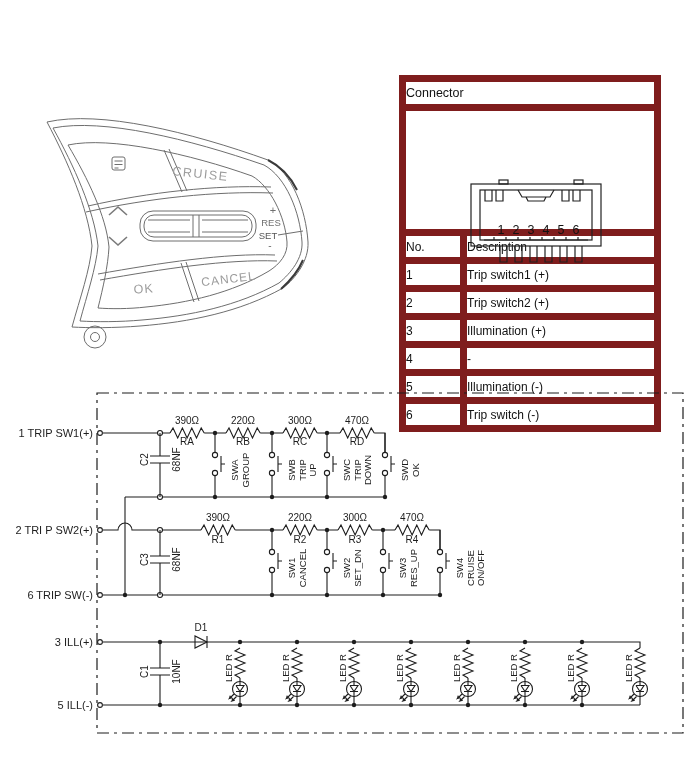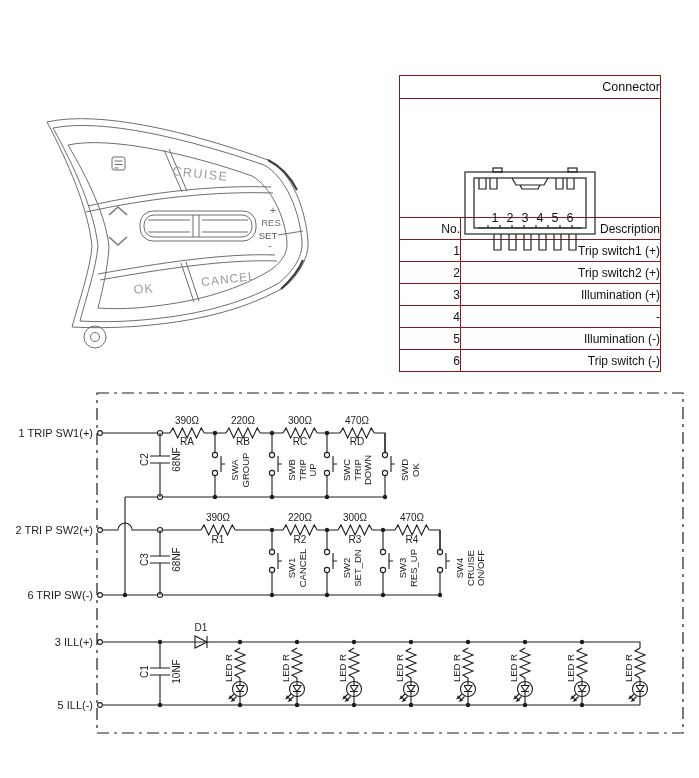--- a/index.html
+++ b/index.html
@@ -4,21 +4,21 @@
 <style>
   html,body{margin:0;padding:0;background:#fff;}
   .page{position:relative;width:699px;height:778px;background:#ffffff;overflow:hidden;
         font-family:"Liberation Sans",sans-serif;}
   .page svg{position:absolute;}
   .illu{left:40px;top:100px;width:285px;height:262px;}
   #circuit-svg{left:0;top:385px;width:699px;height:393px;}
   #circuit-svg text, .illu text, .conn-svg text{font-family:"Liberation Sans",sans-serif;}
   .conn{position:absolute;left:399px;top:75px;width:262px;border-collapse:collapse;
         table-layout:fixed;background:#fff;color:#111;font-size:12px;}
-  .conn td{border:1px solid #7f1d1d;text-align:right;padding:0;height:21px;vertical-align:middle;}
+  .conn td{border:7px solid #7f1d1d;text-align:left;padding:0;height:21px;vertical-align:middle;}
   .conn td.title{height:22px;font-size:12.5px;}
   .conn td.imgcell{height:118px;}
   .conn col.no{width:61px;}
   .conn-svg{width:260px;height:116px;display:block;margin:0 auto;}
 </style>
 </head>
 <body>
 
 <div class="page">
 

